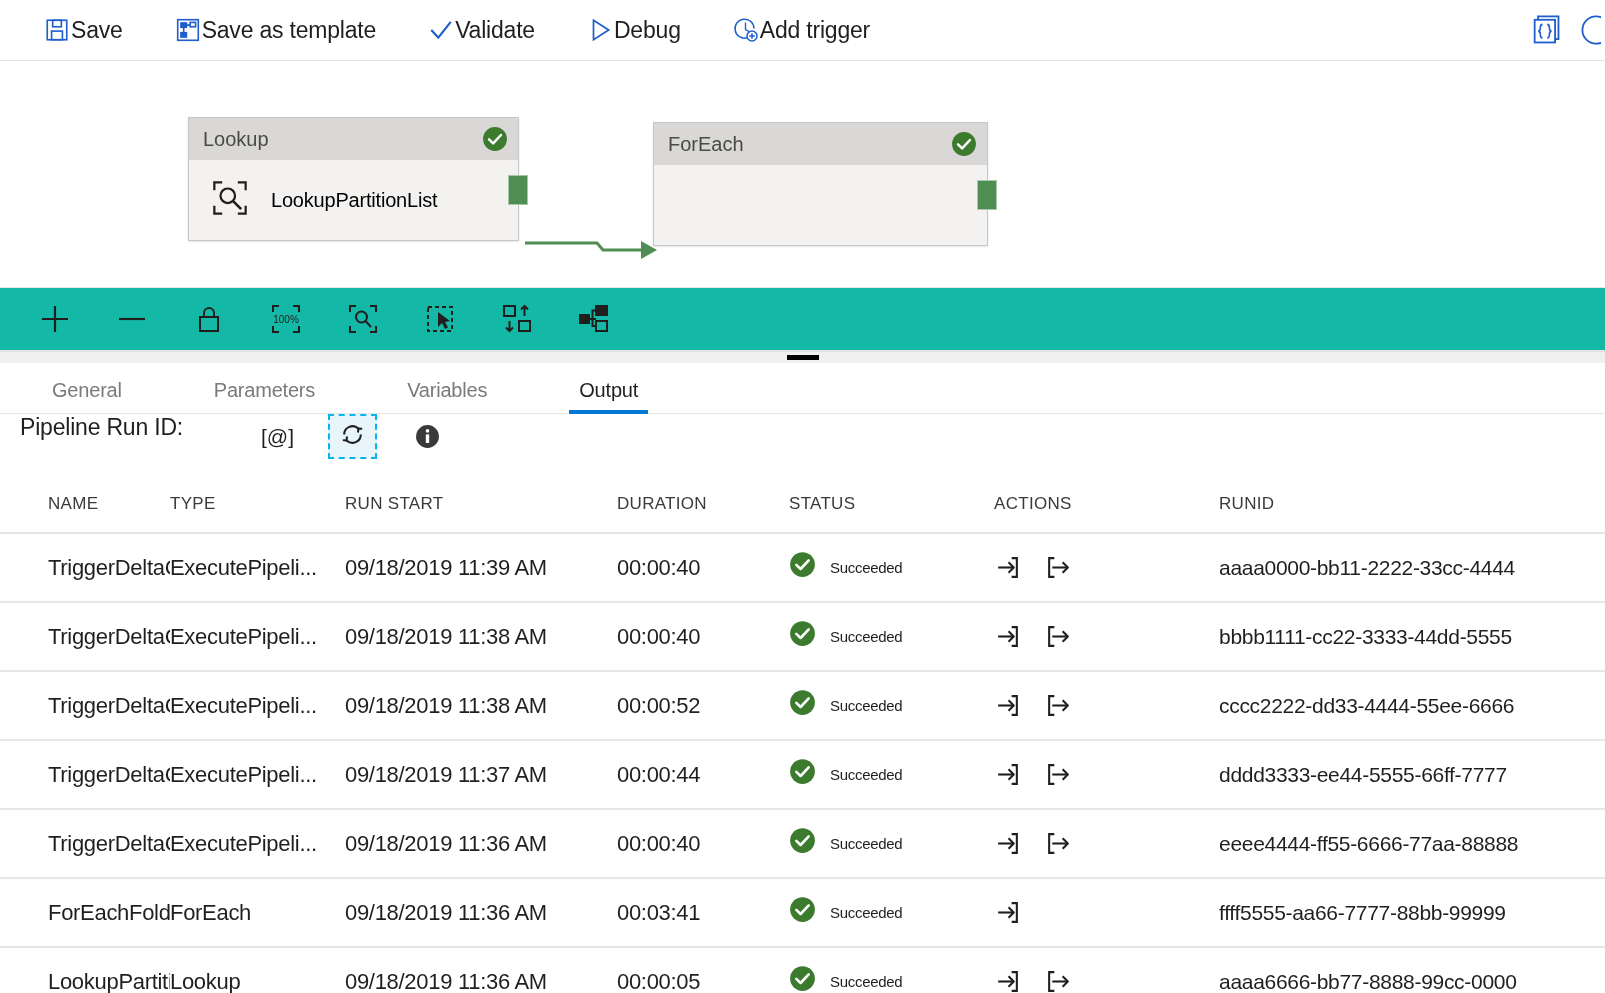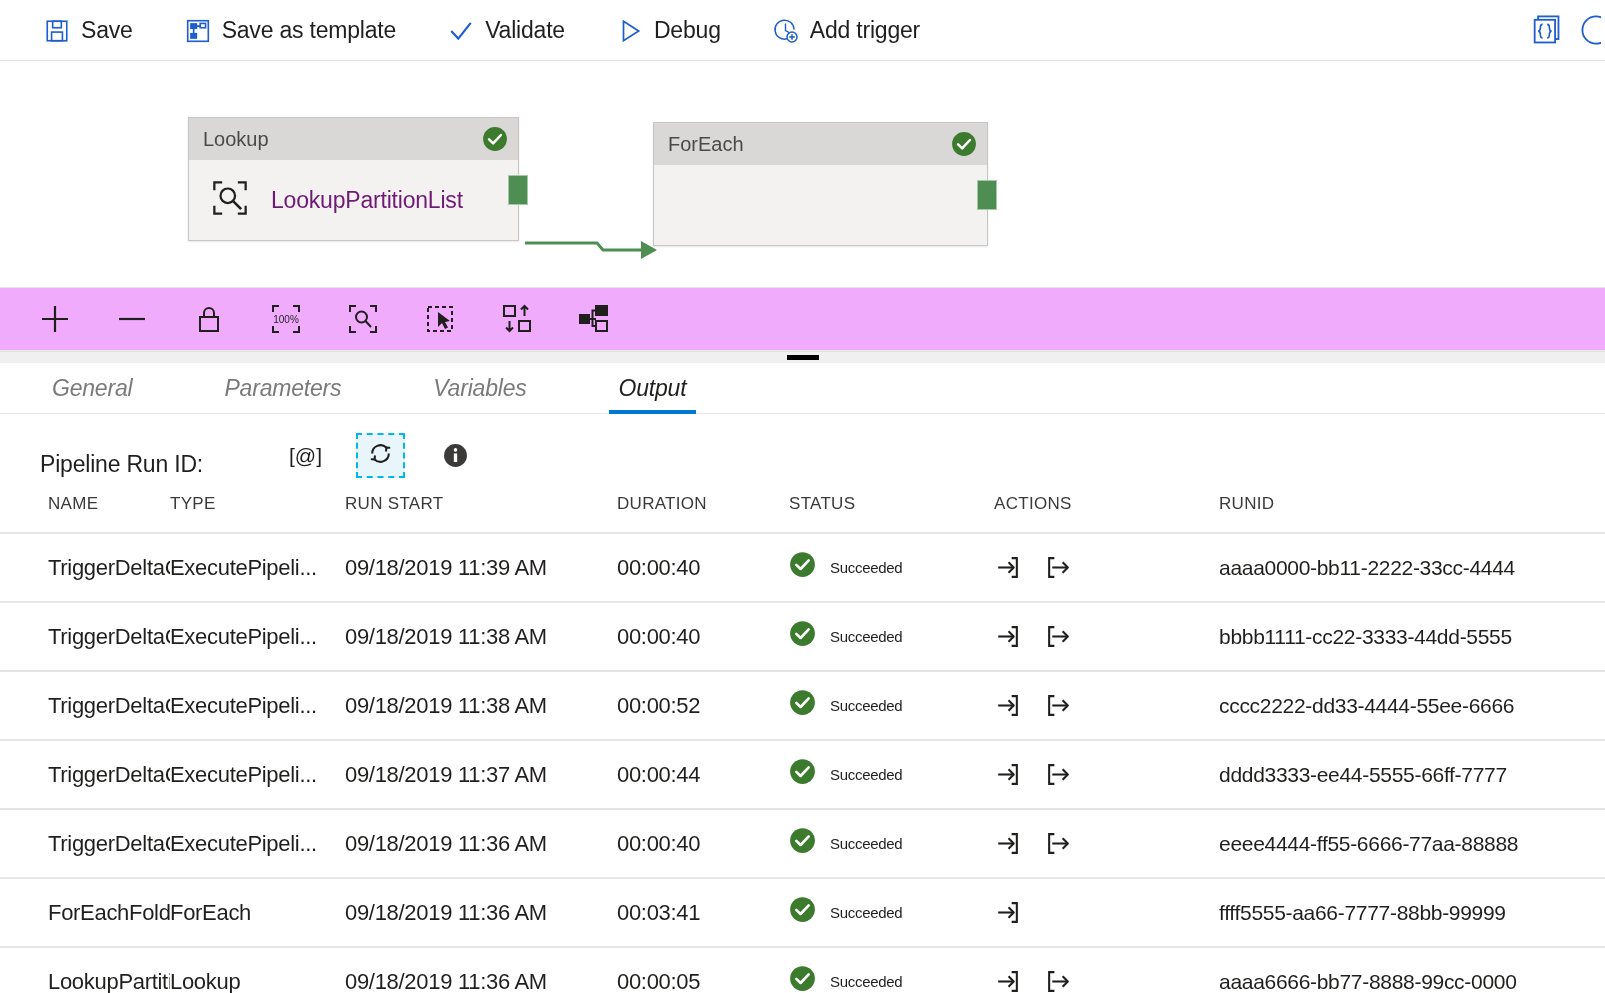--- a/index.html
+++ b/index.html
@@ -16,22 +16,22 @@
     position: relative;
     height: 61px;
     border-bottom: 1px solid #e1e1e1;
     display: flex;
     align-items: center;
     padding-left: 44px;
     background: #fff;
   }
   .tb-item {
     display: flex;
-    align-items: flex-end;
-    gap: 11px;
+    align-items: flex-start;
+    gap: 1px;
     margin-right: 52px;
     cursor: pointer;
     white-space: nowrap;
   }
   .tb-label { font-size: 23px; color: #201f1e; letter-spacing: -0.2px; }
   .tb-icon { width: 26px; height: 26px; display: block; flex: none; }
   .tb-right {
     position: absolute;
     right: 0; top: 0; bottom: 1px;
     display: flex; align-items: center; gap: 16px;
@@ -59,36 +59,36 @@
     padding: 0 10px 0 14px;
     justify-content: space-between;
   }
   .node-head-title { font-size: 20px; color: #4a4a48; }
   .node-body {
     height: 80px;
     display: flex; align-items: center;
     padding-left: 22px; gap: 22px;
     background: #f3f2f1;
   }
-  .node-name { font-size: 23px; color: #701a75; letter-spacing: -0.2px; }
+  .node-name { font-size: 20px; color: #000000; letter-spacing: -0.2px; }
   .status-dot { width: 26px; height: 26px; display:block; }
   .handle {
     position: absolute;
     width: 20px; height: 30px;
     background: #4e8e53;
     border: 1px solid #a5c8a8;
   }
   .connector { position: absolute; }
 
   
   .canvas-tools {
     height: 63px;
     display: flex; align-items: center;
     padding-left: 38px; gap: 43px;
-    background: #f0abfc;
+    background: #14b8a6;
     border-bottom: 1px solid #e6e6e6;
   }
   .ct-btn { width: 34px; height: 34px; display: block; cursor: pointer; }
 
   
   .splitter {
     height: 12px; background: #f0f0f0;
     border-top: 1px solid #e2e2e2;
     position: relative;
   }
@@ -103,43 +103,42 @@
   
   .tabs {
     height: 51px;
     display: flex; align-items: flex-end;
     padding-left: 48px;
     border-bottom: 1px solid #e6e6e6;
     background: #fff;
   }
   .tab {
     position: relative;
-    font-size: 23px;
+    font-size: 20px;
     color: #7a7a7a;
     padding: 0 4px 11px 4px;
     margin-right: 84px;
     cursor: pointer;
     letter-spacing: -0.2px;
     white-space: nowrap;
-    font-style: italic;
   }
   .tab.active { color: #201f1e; }
   .tab.active::after {
     content: "";
     position: absolute;
     left: -6px; right: -6px; bottom: -1px;
     height: 4px; background: #0078d4;
   }
 
   
   .runid-bar {
     height: 64px;
-    display: flex; align-items: flex-end;
-    padding-left: 40px;
-    gap: 8px;
+    display: flex; align-items: flex-start;
+    padding-left: 20px;
+    gap: 0;
   }
   .runid-label { font-size: 23px; color: #201f1e; letter-spacing: -0.2px; }
   .runid-value { font-size: 23px; font-weight: bold; color: #201f1e; margin-left: 8px; letter-spacing: -0.2px; }
   .runid-actions { display: flex; align-items: center; margin-left: 78px; gap: 20px; }
   .at-icon { font-size: 21px; color: #201f1e; cursor: pointer; font-family: "Liberation Sans", sans-serif; }
   .refresh-box {
     width: 49px; height: 45px;
     border: 2px dashed #00b7f0;
     background: #e8f6fc;
     display: flex; align-items: center; justify-content: center;

